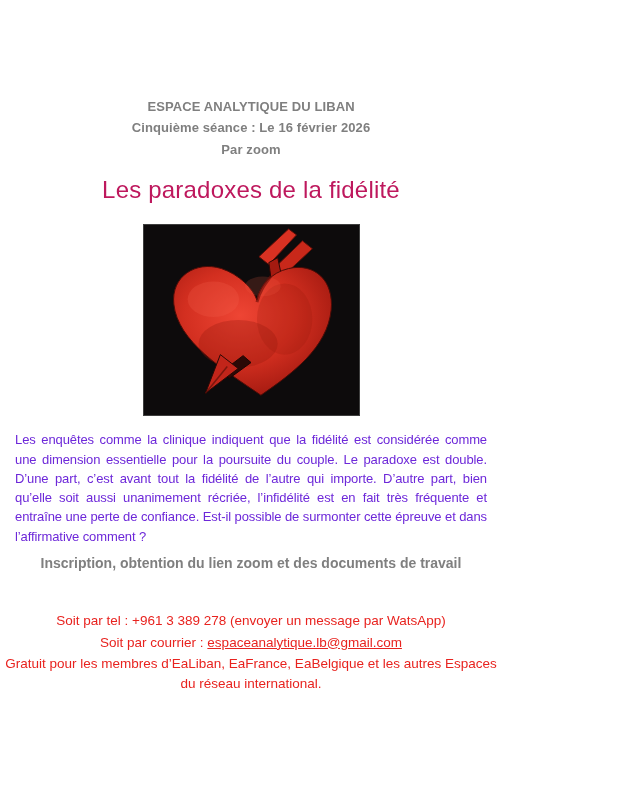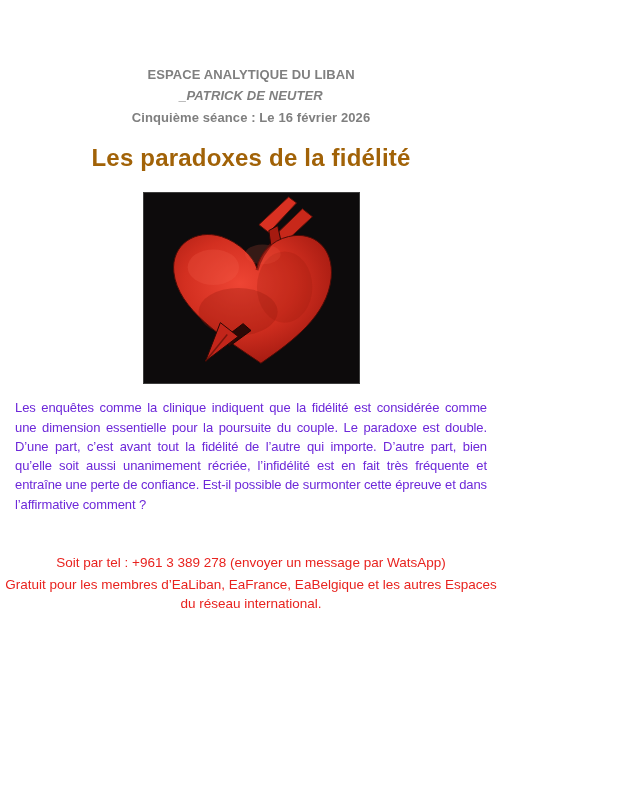--- a/index.html
+++ b/index.html
@@ -11,42 +11,42 @@
     width: 622px;
     height: 805px;
     font-family: "Liberation Sans", sans-serif;
     -webkit-font-smoothing: antialiased;
   }
   .page {
     position: relative;
     width: 502px;
     height: 805px;
     box-sizing: border-box;
-    padding-top: 64px;
+    padding-top: 96px;
     background: #ffffff;
     overflow: hidden;
   }
   
   .masthead {
     text-align: center;
     color: #7f7f7f;
     font-weight: bold;
     font-size: 13px;
     line-height: 21.4px;
     letter-spacing: 0.1px;
   }
   .masthead .italic { font-style: italic; }
 
   
   .title {
     margin: 14px 0 0 0;
     text-align: center;
-    color: #a16207;
+    color: #be185d;
     font-size: 24px;
-    font-weight: bold;
+    font-weight: normal;
     line-height: 31px;
     letter-spacing: 0.2px;
   }
 
   
   .illustration {
     width: 217px;
     height: 192px;
     margin: 19px auto 0 auto;
     background: #0d0b0c;
@@ -96,22 +96,22 @@
     cursor: pointer;
   }
 </style>
 </head>
 <body>
 
 <div class="page">
 
   <header class="masthead">
     <div>ESPACE ANALYTIQUE DU LIBAN</div>
-    <div class="italic">_PATRICK DE NEUTER</div>
     <div>Cinquième séance : Le 16 février 2026</div>
+    <div>Par zoom</div>
   </header>
 
   <h1 class="title">Les paradoxes de la fidélité</h1>
 
   <figure class="illustration" style="margin-left:auto;margin-right:auto;">
     <svg viewBox="0 0 217 192" xmlns="http://www.w3.org/2000/svg">
       <defs>
         <radialGradient id="hg" cx="42%" cy="38%" r="78%">
           <stop offset="0%" stop-color="#ee4534"></stop>
           <stop offset="45%" stop-color="#d32f20"></stop>
@@ -142,19 +142,21 @@
 
       <polygon points="100,132 108,139 86,155 79,148" fill="#2c0906" stroke="#1a0503" stroke-width="1"></polygon>
 
       <polygon points="62,170 95,145 77,131" fill="#c2251a" stroke="#2a0805" stroke-width="1"></polygon>
       <path d="M 62 170 L 84 143" stroke="#5d0f08" stroke-width="1.5" fill="none" opacity="0.7"></path>
     </svg>
   </figure>
 
   <p class="body-text">Les enquêtes comme la clinique indiquent que la fidélité est considérée comme une dimension essentielle pour la poursuite du couple. Le paradoxe est double. D’une part, c’est avant tout la fidélité de l’autre qui importe. D’autre part, bien qu’elle soit aussi unanimement récriée, l’infidélité est en fait très fréquente et entraîne une perte de confiance. Est-il possible de surmonter cette épreuve et dans l’affirmative comment ?</p>
 
+  <div class="inscription">Inscription, obtention du lien zoom et des documents de travail</div>
 
   <div class="contact">
     <div class="contact-line">Soit par tel : +961 3 389 278 (envoyer un message par WatsApp)</div>
+    <div class="contact-line"><span>Soit par courrier : </span><a class="email" href="#">espaceanalytique.lb@gmail.com</a></div>
     <div class="contact-note">Gratuit pour les membres d’EaLiban, EaFrance, EaBelgique et les autres Espaces du réseau international.</div>
   </div>
 
 </div>
 
 </body></html>

